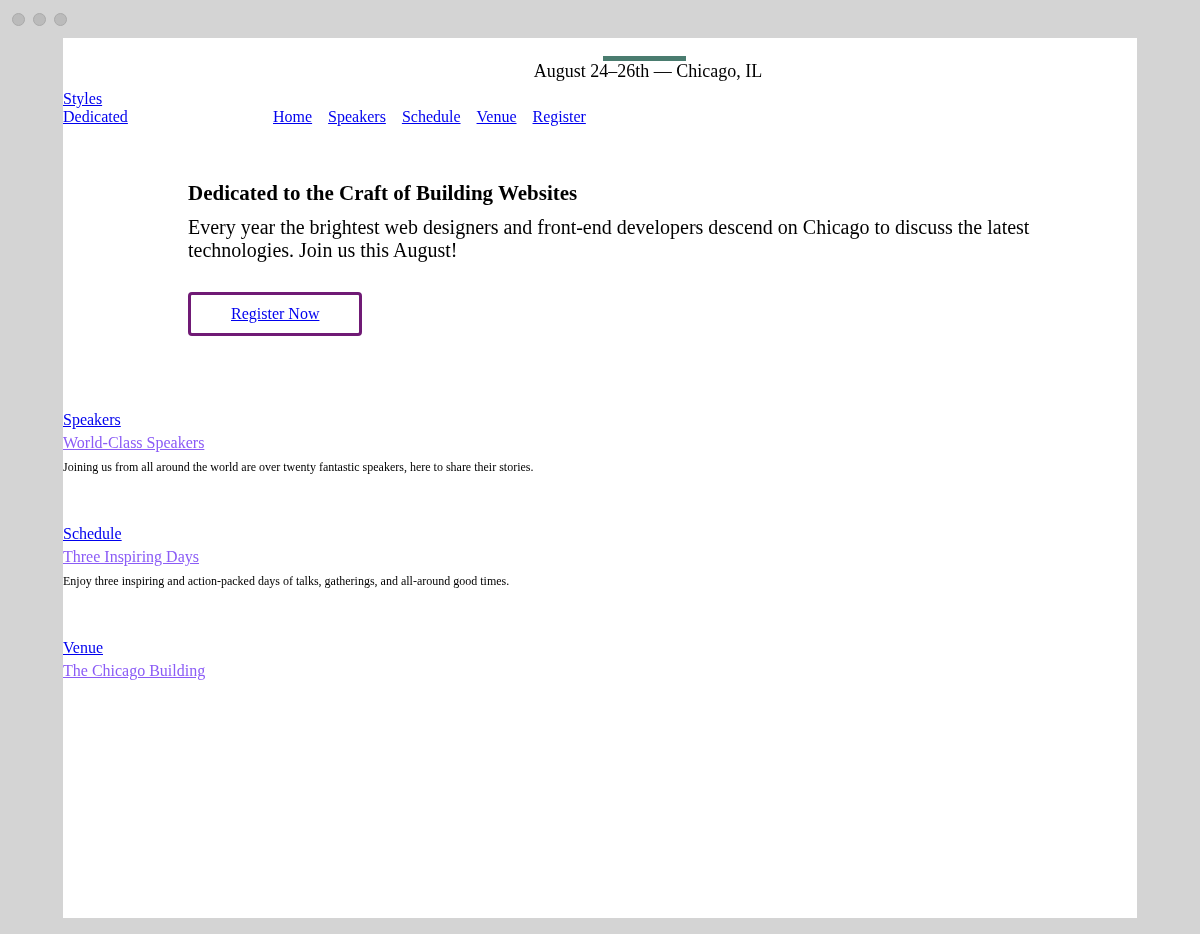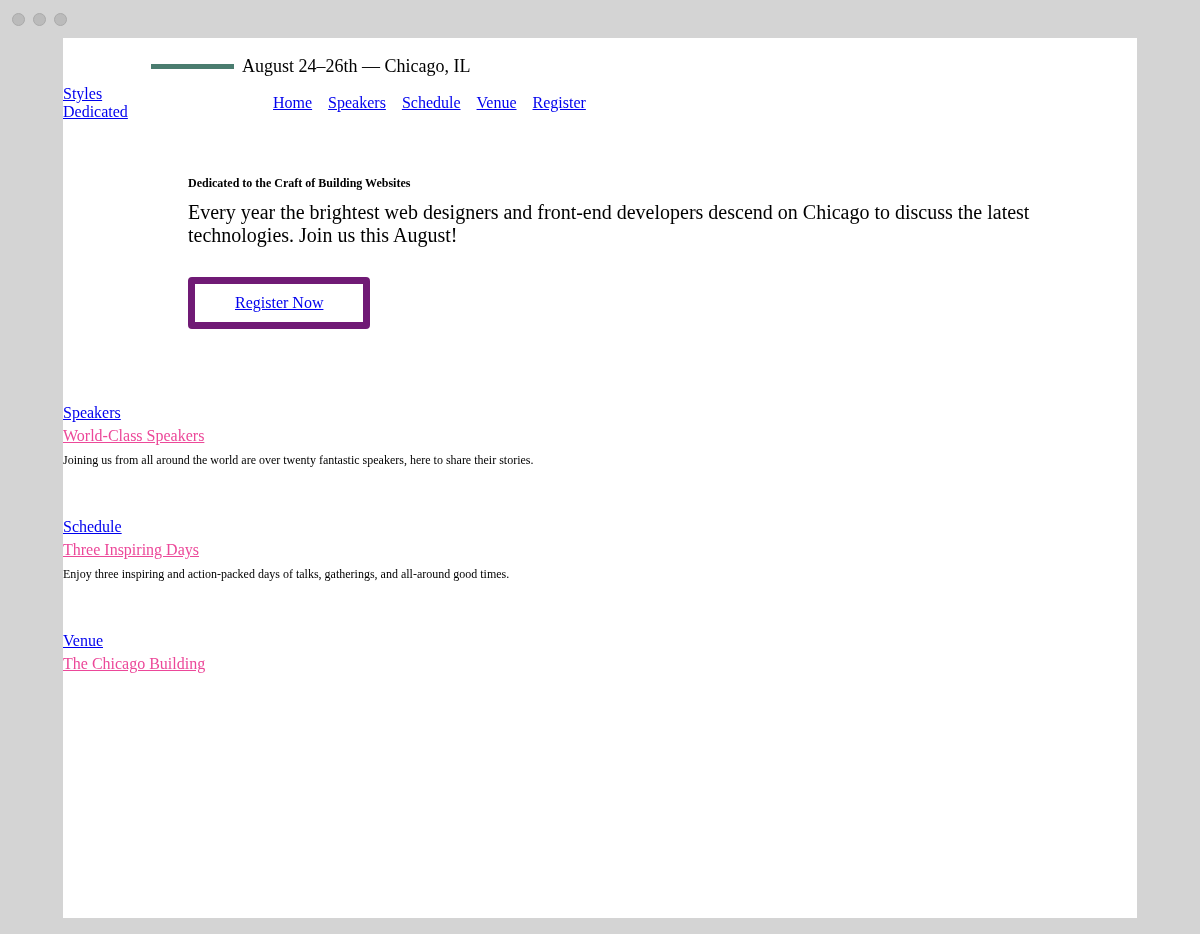--- a/index.html
+++ b/index.html
@@ -50,35 +50,35 @@
       padding: 10px 0 0 0;
       border-bottom: none;
     }
 
     .hero-section {
       padding: 60px 90px 60px 125px;
     }
 
     .hero-section p.tagline {
       font-family: Georgia, serif;
-      font-size: 12px;
+      font-size: 21px;
       font-weight: bold;
       margin-bottom: 10px;
     }
 
     .hero-section p.description {
       font-family: Georgia, serif;
       font-size: 20px;
       margin-bottom: 30px;
       max-width: 940px;
     }
 
     .register-btn-container {
       display: inline-block;
-      border: 7px solid #701a75;
+      border: 3px solid #701a75;
       border-radius: 4px;
       padding: 10px 40px;
     }
 
     .register-btn-container a {
       color: #00e;
       text-decoration: underline;
       font-family: Georgia, serif;
       font-size: 16px;
     }
@@ -92,21 +92,21 @@
       color: #00e;
       text-decoration: underline;
       font-family: Georgia, serif;
       font-size: 16px;
       display: block;
       margin-bottom: 5px;
       cursor: pointer;
     }
 
     .section-heading {
-      color: #ec4899;
+      color: #8b5cf6;
       text-decoration: underline;
       font-family: Georgia, serif;
       font-size: 16px;
       display: block;
       margin-bottom: 8px;
     }
 
     .section-text {
       font-family: Georgia, serif;
       font-size: 12px;
@@ -128,39 +128,40 @@
     .footer-section a {
       color: #00e;
       text-decoration: underline;
     }
 
     .logo-date-line {
       display: flex;
       align-items: center;
       padding-left: 88px;
       padding-top: 8px;
+      flex-direction: column;
     }
 
     .green-bar {
       display: inline-block;
       width: 83px;
       height: 5px;
       background: #4a7c6f;
       vertical-align: middle;
     }
 
     .date-text {
       font-size: 18px;
       margin-left: 8px;
       font-family: Georgia, serif;
     }
 
     .nav-area {
       display: flex;
-      align-items: center;
+      align-items: flex-end;
       padding-left: 0;
       padding-top: 6px;
       margin-bottom: 0;
     }
 
     .brand-link-group {
       min-width: 90px;
       padding-left: 0;
     }
 

